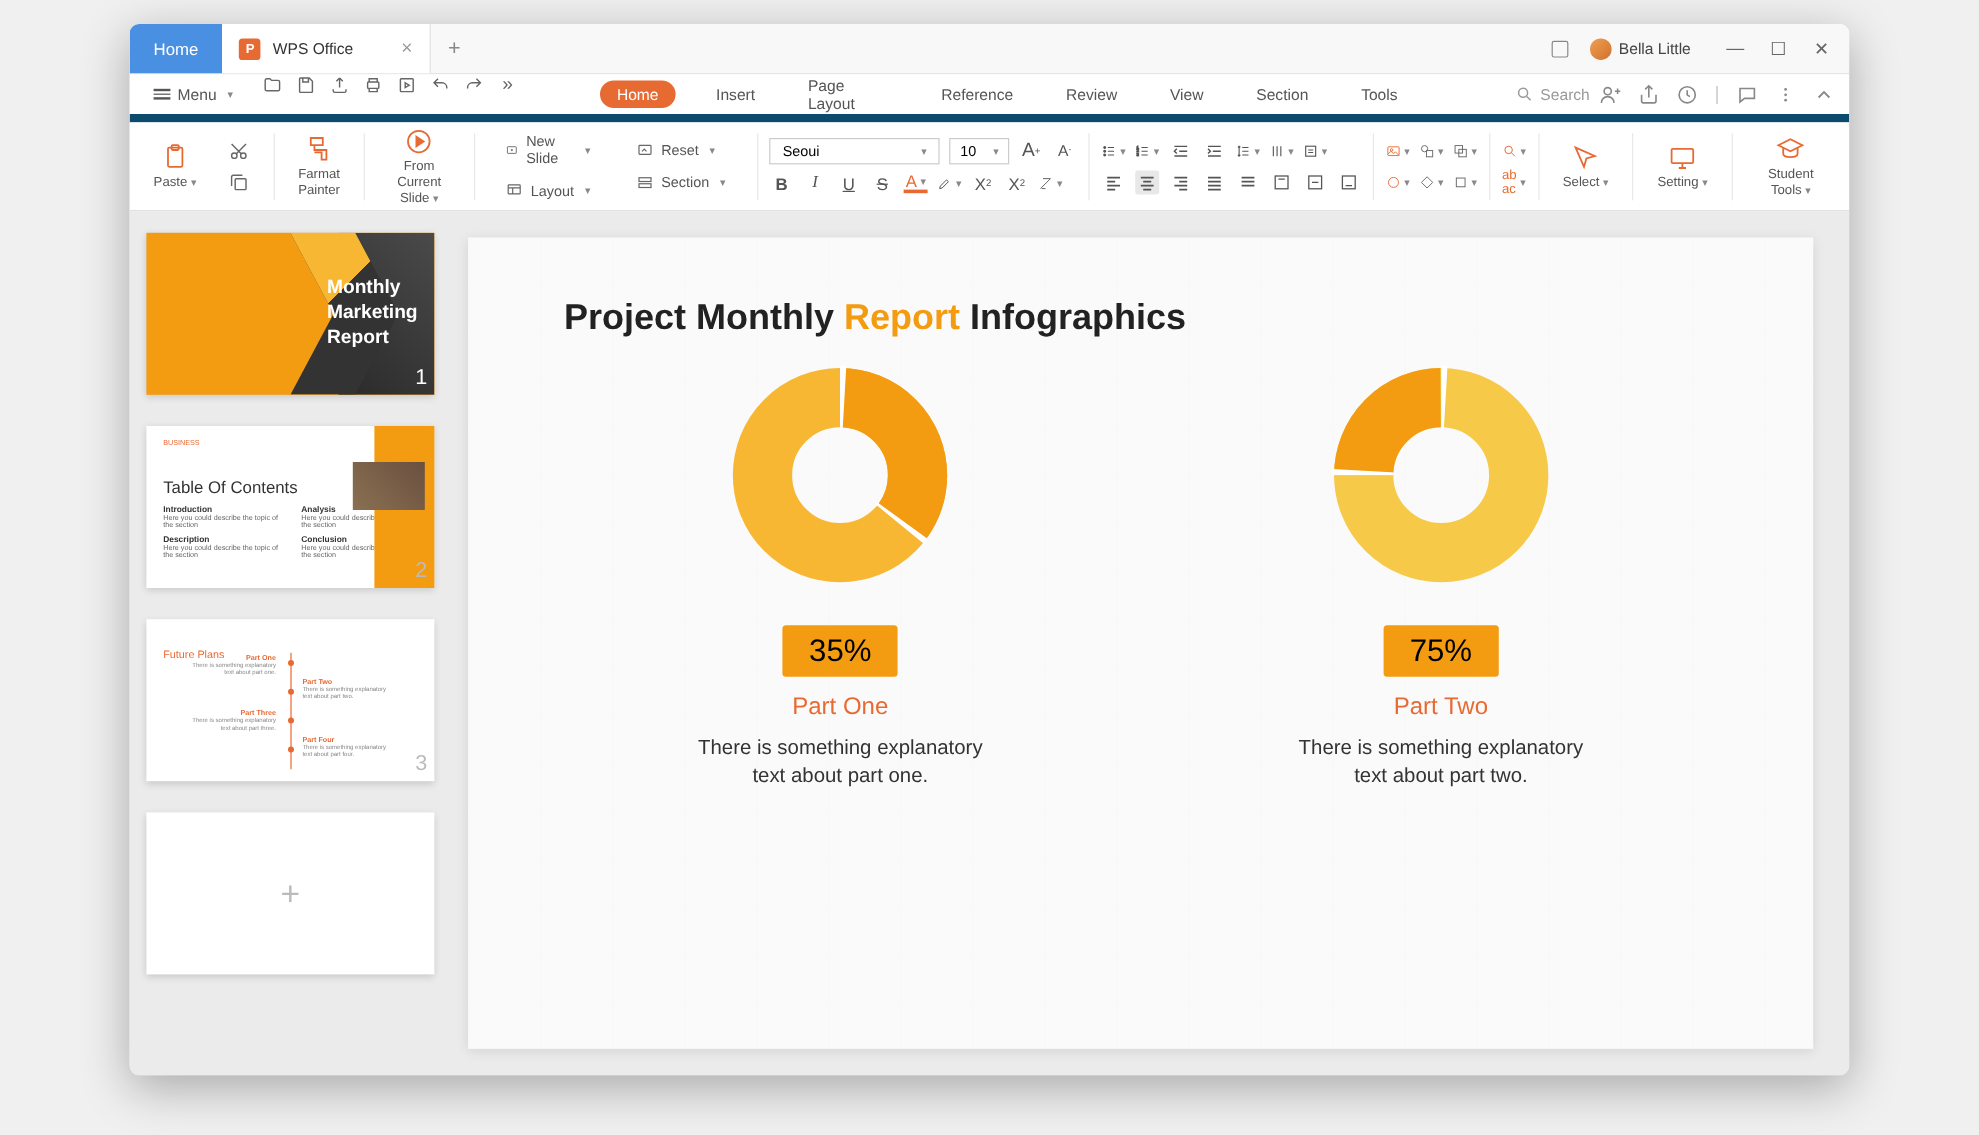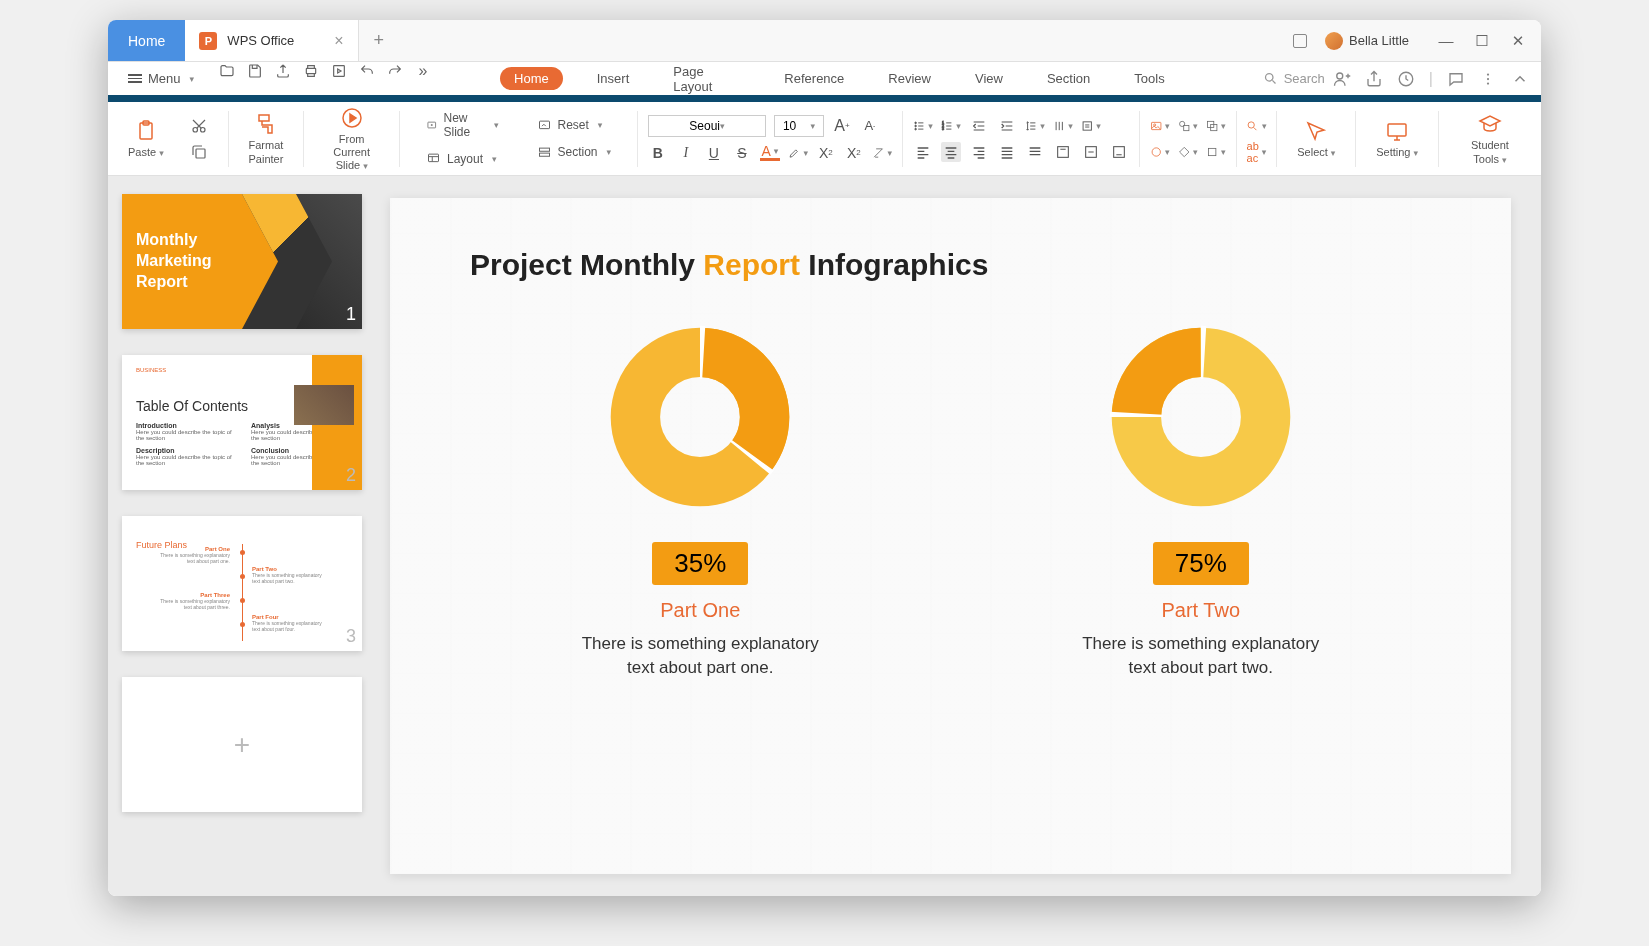--- a/index.html
+++ b/index.html
@@ -40,32 +40,32 @@
 
 .ribbon { height: 74px; display: flex; align-items: center; padding: 0 10px; gap: 6px; border-bottom: 1px solid #e0e0e0; background: #fff; overflow: hidden; }
 .rgroup { display: flex; flex-direction: column; align-items: center; justify-content: center; padding: 0 10px; height: 100%; gap: 2px; }
 .rsep { width: 1px; height: 56px; background: #e8e8e8; margin: 0 4px; }
 .ricon { width: 26px; height: 26px; display: flex; align-items: center; justify-content: center; color: #e86a33; }
 .ricon svg { width: 24px; height: 24px; }
 .rlabel { font-size: 11px; color: #555; text-align: center; line-height: 1.2; }
 .rbtn { display: flex; align-items: center; gap: 6px; font-size: 12px; color: #555; cursor: pointer; padding: 3px 6px; }
 .rbtn svg { width: 15px; height: 15px; color: #666; }
 .dd::after { content: "▾"; font-size: 9px; margin-left: 3px; color: #888; }
-.font-select { border: 1px solid #ccc; padding: 3px 10px; font-size: 12px; width: 118px; background: #fff; display: flex; justify-content: center; align-items: center; }
+.font-select { border: 1px solid #ccc; padding: 3px 10px; font-size: 12px; width: 142px; background: #fff; display: flex; justify-content: space-between; align-items: center; }
 .size-select { border: 1px solid #ccc; padding: 3px 8px; font-size: 12px; width: 50px; background: #fff; display: flex; justify-content: space-between; align-items: center; }
 .fmt-row { display: flex; gap: 8px; align-items: center; }
 .fmt-btn { width: 20px; height: 20px; display: flex; align-items: center; justify-content: center; color: #555; cursor: pointer; font-size: 14px; }
 .fmt-col { display: flex; flex-direction: column; gap: 6px; }
 
 
 .content { flex: 1; display: flex; background: #ebebeb; overflow: hidden; }
 .thumbs { width: 268px; padding: 18px 14px; overflow-y: auto; display: flex; flex-direction: column; gap: 26px; }
 .thumb { position: relative; width: 240px; height: 135px; background: #fff; box-shadow: 0 2px 6px rgba(0,0,0,0.15); cursor: pointer; }
 .thumb .num { position: absolute; bottom: 4px; right: 6px; font-size: 18px; color: #bbb; font-weight: 300; }
-.thumb1 { background: #f39c12; display: flex; align-items: center; padding: 0 14px; position: relative; overflow: hidden; }
+.thumb1 { background: #f39c12; display: flex; align-items: center; padding: 0 14px; position: relative; overflow: hidden; justify-content: flex-end; }
 .thumb1 .txt { color: #fff; font-size: 16px; font-weight: 600; line-height: 1.3; z-index: 2; }
 .thumb1 .chevron { position: absolute; right: 30px; top: 0; bottom: 0; width: 90px; background: linear-gradient(135deg, #f7b733 40%, transparent 40%), #333; clip-path: polygon(0 0, 60% 0, 100% 50%, 60% 100%, 0 100%, 40% 50%); }
 .thumb1 .photo { position: absolute; right: 0; top: 0; width: 80px; height: 100%; background: linear-gradient(45deg, #2a2a2a, #4a4a4a); }
 .thumb2 { padding: 12px 14px; display: flex; position: relative; }
 .thumb2 .side { position: absolute; right: 0; top: 0; width: 50px; height: 100%; background: #f39c12; }
 .thumb2 .toc-title { font-size: 14px; color: #333; margin-bottom: 8px; margin-top: 25px; }
 .thumb2 .toc-sub { font-size: 6px; color: #e86a33; margin-bottom: 3px; }
 .thumb2 .cols { display: flex; gap: 18px; font-size: 6px; color: #666; }
 .thumb2 .col-item { margin-bottom: 6px; }
 .thumb2 .col-item b { font-size: 7px; color: #333; display: block; }
@@ -75,21 +75,21 @@
 .thumb3 .fp-title span { color: #e86a33; }
 .thumb3 .timeline { position: absolute; left: 50%; top: 28px; bottom: 10px; width: 1px; background: #e86a33; }
 .thumb3 .tdot { position: absolute; left: 50%; width: 5px; height: 5px; background: #e86a33; border-radius: 50%; transform: translateX(-2px); }
 .thumb3 .titem { position: absolute; font-size: 5px; color: #888; width: 70px; }
 .thumb3 .titem b { color: #e86a33; font-size: 6px; display: block; }
 .thumb-add { display: flex; align-items: center; justify-content: center; color: #bbb; font-size: 28px; font-weight: 300; }
 
 .canvas { flex: 1; margin: 22px 30px 22px 14px; background: #f9f9f9; position: relative; box-shadow: 0 2px 10px rgba(0,0,0,0.1); overflow: hidden; }
 .canvas-bg { position: absolute; inset: 0; background: linear-gradient(rgba(250,250,250,0.92), rgba(250,250,250,0.92)), repeating-linear-gradient(90deg, #e8e8e8 0 2px, transparent 2px 60px), repeating-linear-gradient(0deg, #eee 0 1px, transparent 1px 40px); }
 .slide-content { position: relative; padding: 50px 80px; }
-.slide-title { font-size: 30px; font-weight: 700; color: #222; margin-bottom: 40px; }
+.slide-title { font-size: 30px; font-weight: 700; color: #222; margin-bottom: 19px; }
 .slide-title .hl { color: #f39c12; }
 .donuts { display: flex; justify-content: space-around; gap: 40px; }
 .donut-block { display: flex; flex-direction: column; align-items: center; width: 260px; }
 .donut { width: 190px; height: 190px; margin-bottom: 30px; }
 .pct-badge { background: #f39c12; color: #000000; font-size: 26px; padding: 6px 22px; border-radius: 3px; margin-bottom: 14px; }
 .part-name { color: #e86a33; font-size: 20px; margin-bottom: 10px; }
 .part-desc { color: #333; font-size: 17px; text-align: center; line-height: 1.4; }
 </style>
 </head>
 <body>

